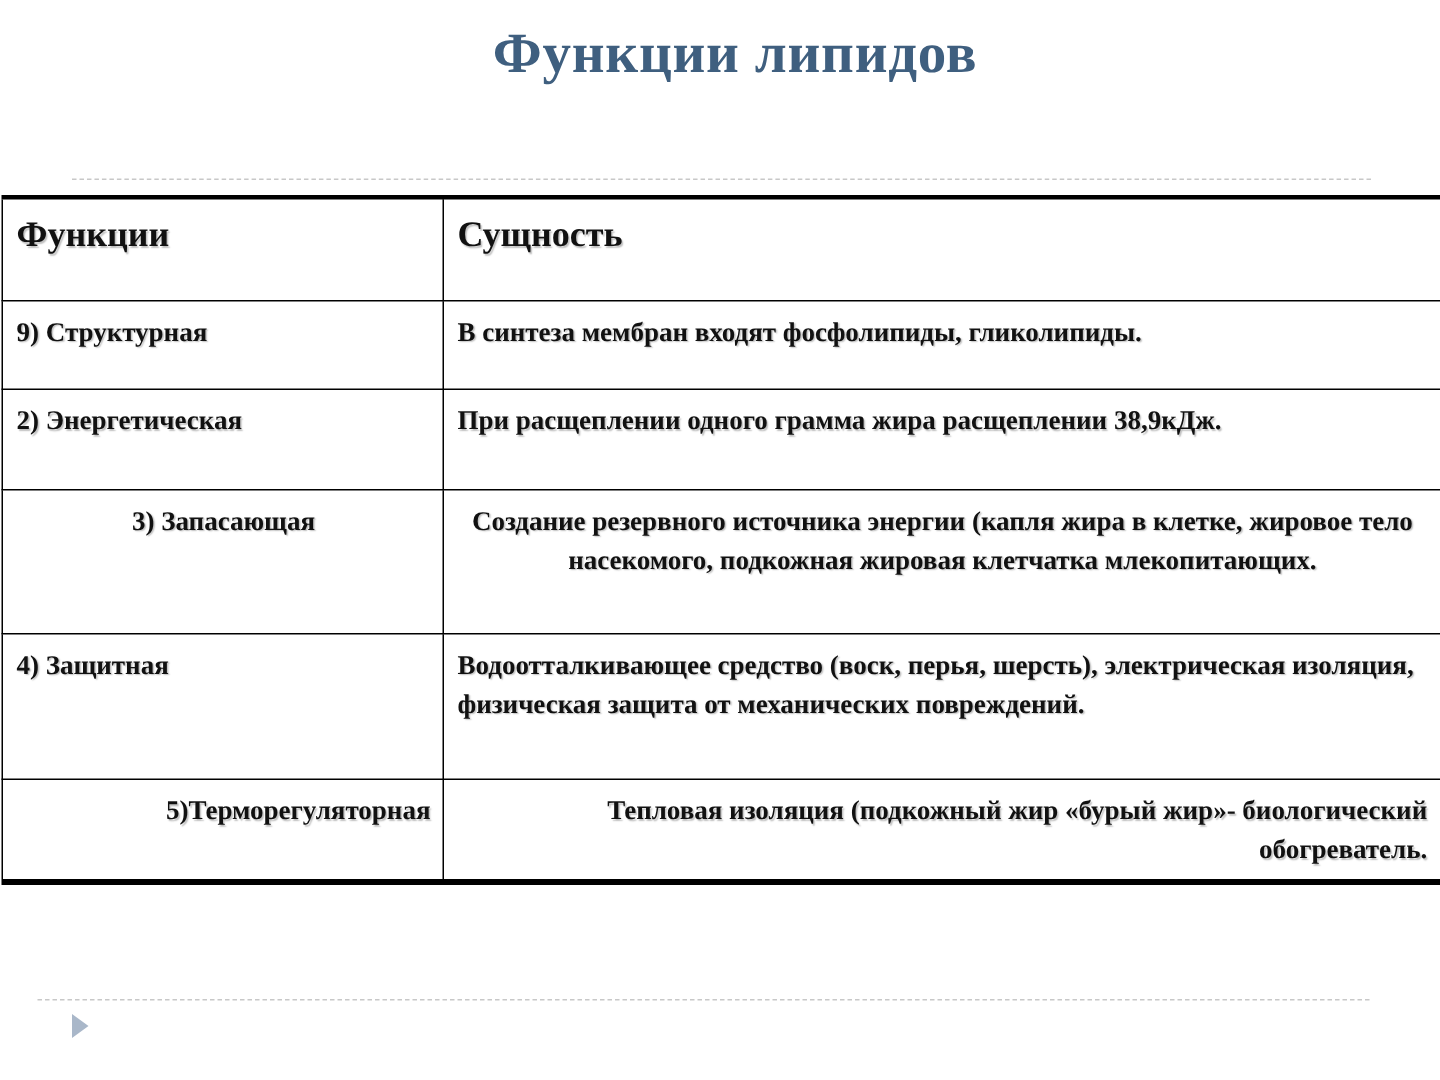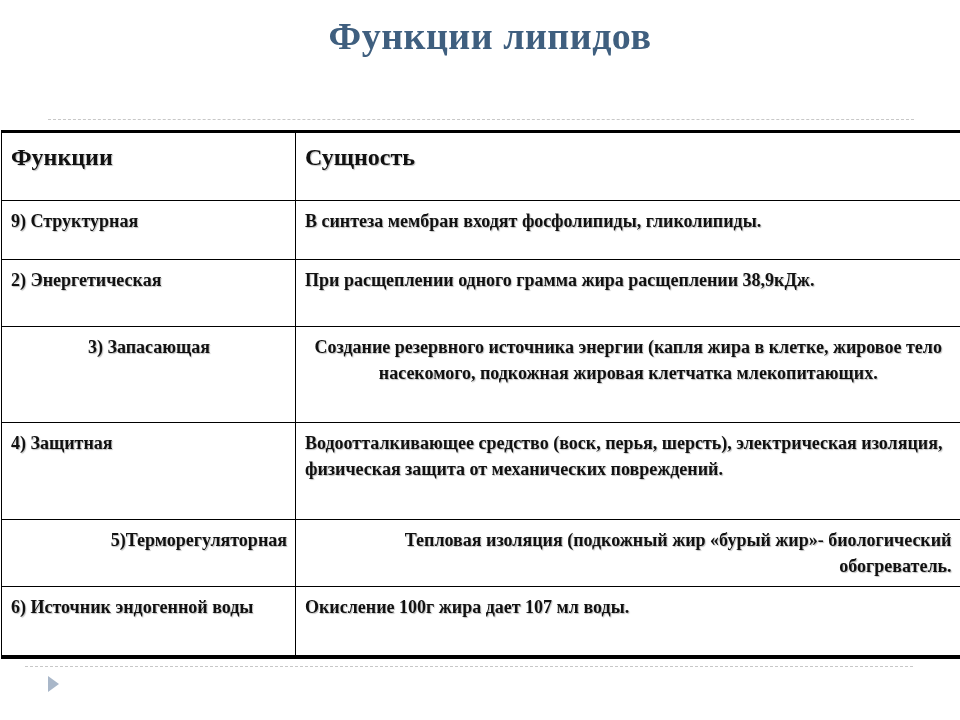--- a/index.html
+++ b/index.html
@@ -121,23 +121,19 @@
         <td>Создание резервного источника энергии (капля жира в клетке, жировое тело насекомого, подкожная жировая клетчатка млекопитающих.</td>
       </tr>
       <tr class="r4">
         <td>4) Защитная</td>
         <td>Водоотталкивающее средство (воск, перья, шерсть), электрическая изоляция, физическая защита от механических повреждений.</td>
       </tr>
       <tr class="r5">
         <td>5)Терморегуляторная</td>
         <td>Тепловая изоляция (подкожный жир «бурый жир»- биологический обогреватель.</td>
       </tr>
-      <tr class="r6">
-        <td>6) Источник эндогенной воды</td>
-        <td>Окисление 100г жира дает 107 мл воды.</td>
-      </tr>
     </tbody>
   </table>
 </div>
 
 <div class="guide guide-bottom"></div>
 
 <div class="nav-arrow"></div>
 
 </body></html>

